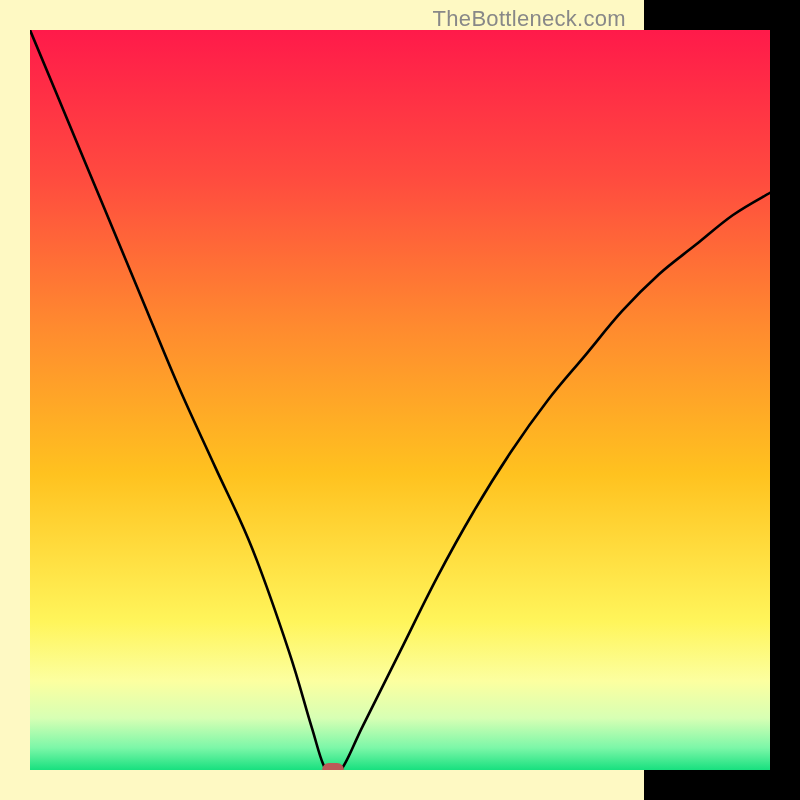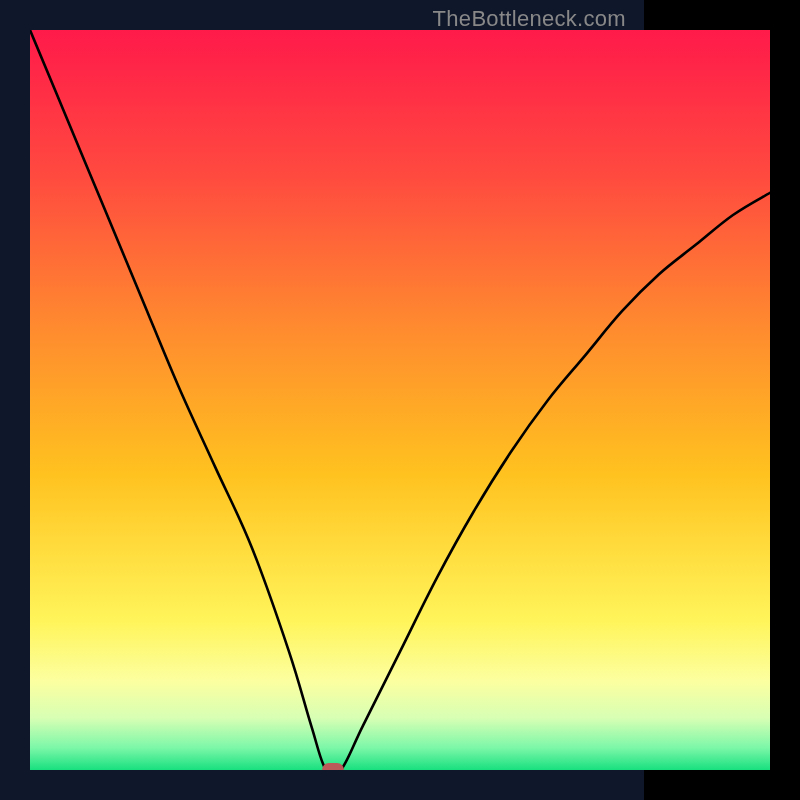--- a/index.html
+++ b/index.html
@@ -8,21 +8,21 @@
     width: 800px;
     height: 800px;
     overflow: hidden;
     background: #000;
     font-family: Arial, Helvetica, sans-serif;
   }
   .frame {
     position: relative;
     width: 644px;
     height: 800px;
-    background: #0f172a;
+    background: #fef9c3;
   }
   .watermark {
     position: absolute;
     top: 6px;
     right: 18px;
     color: #888;
     font-size: 22px;
     font-weight: 500;
     letter-spacing: 0.3px;
     z-index: 10;

